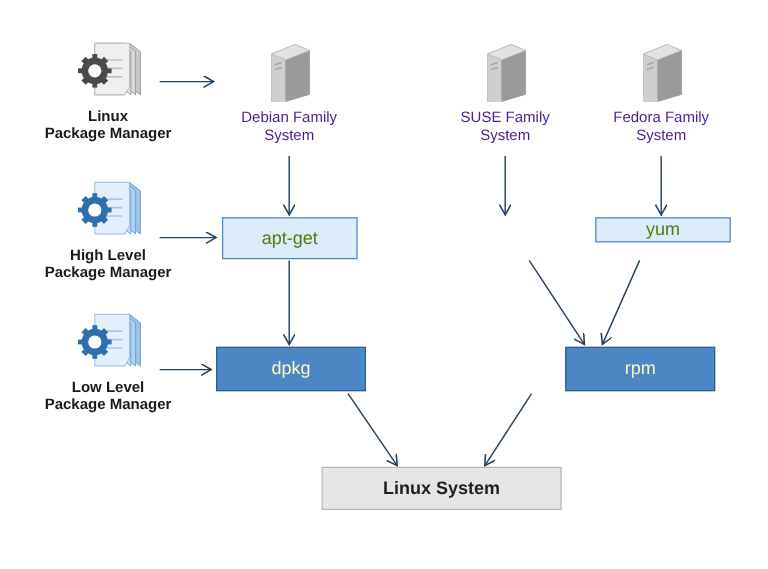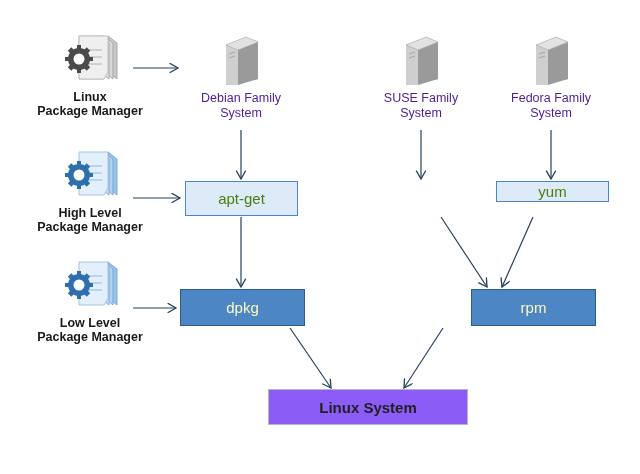--- a/index.html
+++ b/index.html
@@ -53,21 +53,21 @@
     font-weight: normal;
   }
   .node-dark {
     background: #4d86c4;
     border: 1px solid #2b5d91;
     color: #fef9c3;
     font-size: 15px;
     font-weight: normal;
   }
   .node-gray {
-    background: #8b5cf6;
+    background: #e5e5e5;
     border: 1px solid #b7b7b7;
     color: #1f1f1f;
     font-size: 15px;
     font-weight: bold;
   }
 
   
   .system { position: absolute; width: 130px; text-align: center; }
   .system-icon { width: 46px; height: 56px; margin: 0 auto; position: relative; }
   .system-label {

